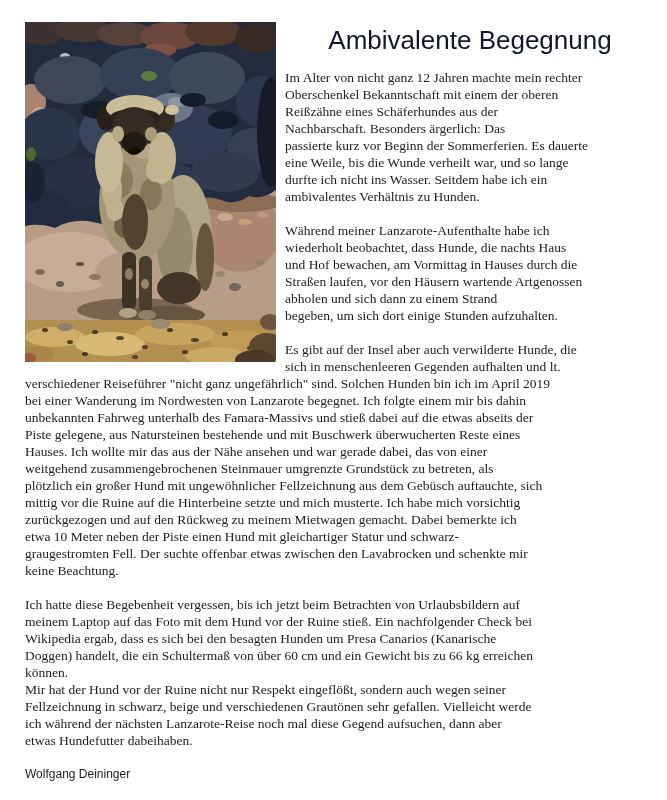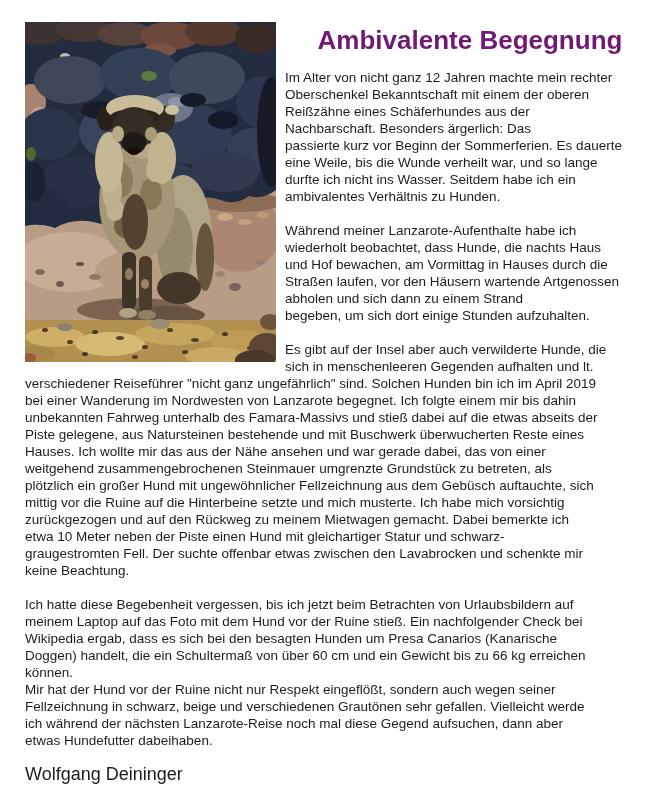--- a/index.html
+++ b/index.html
@@ -12,31 +12,32 @@
   .page { padding: 22px 12px 0 25px; }
   figure.photo {
     float: left;
     width: 251px; height: 340px;
     margin: 0 9px 13px 0;
     padding: 0;
   }
   figure.photo svg { display: block; width: 251px; height: 340px; }
   h1.title {
     font-size: 26px; line-height: 30px;
-    font-weight: bold; color: #701a75;
+    font-weight: normal; color: #0f172a;
     text-align: center;
     margin: 3px 0 14px 0;
   }
   p.body {
     font-size: 13.5px; line-height: 17px;
     margin: 0 0 17px 0;
     white-space: pre-line;
+    font-family: Liberation Serif, serif;
   }
   p.signature {
-    font-size: 18px; line-height: 17px;
+    font-size: 12px; line-height: 17px;
     margin: 0;
     white-space: pre-line;
   }
 </style>
 </head>
 <body>
 
 <div class="page">
 
   <figure class="photo">

